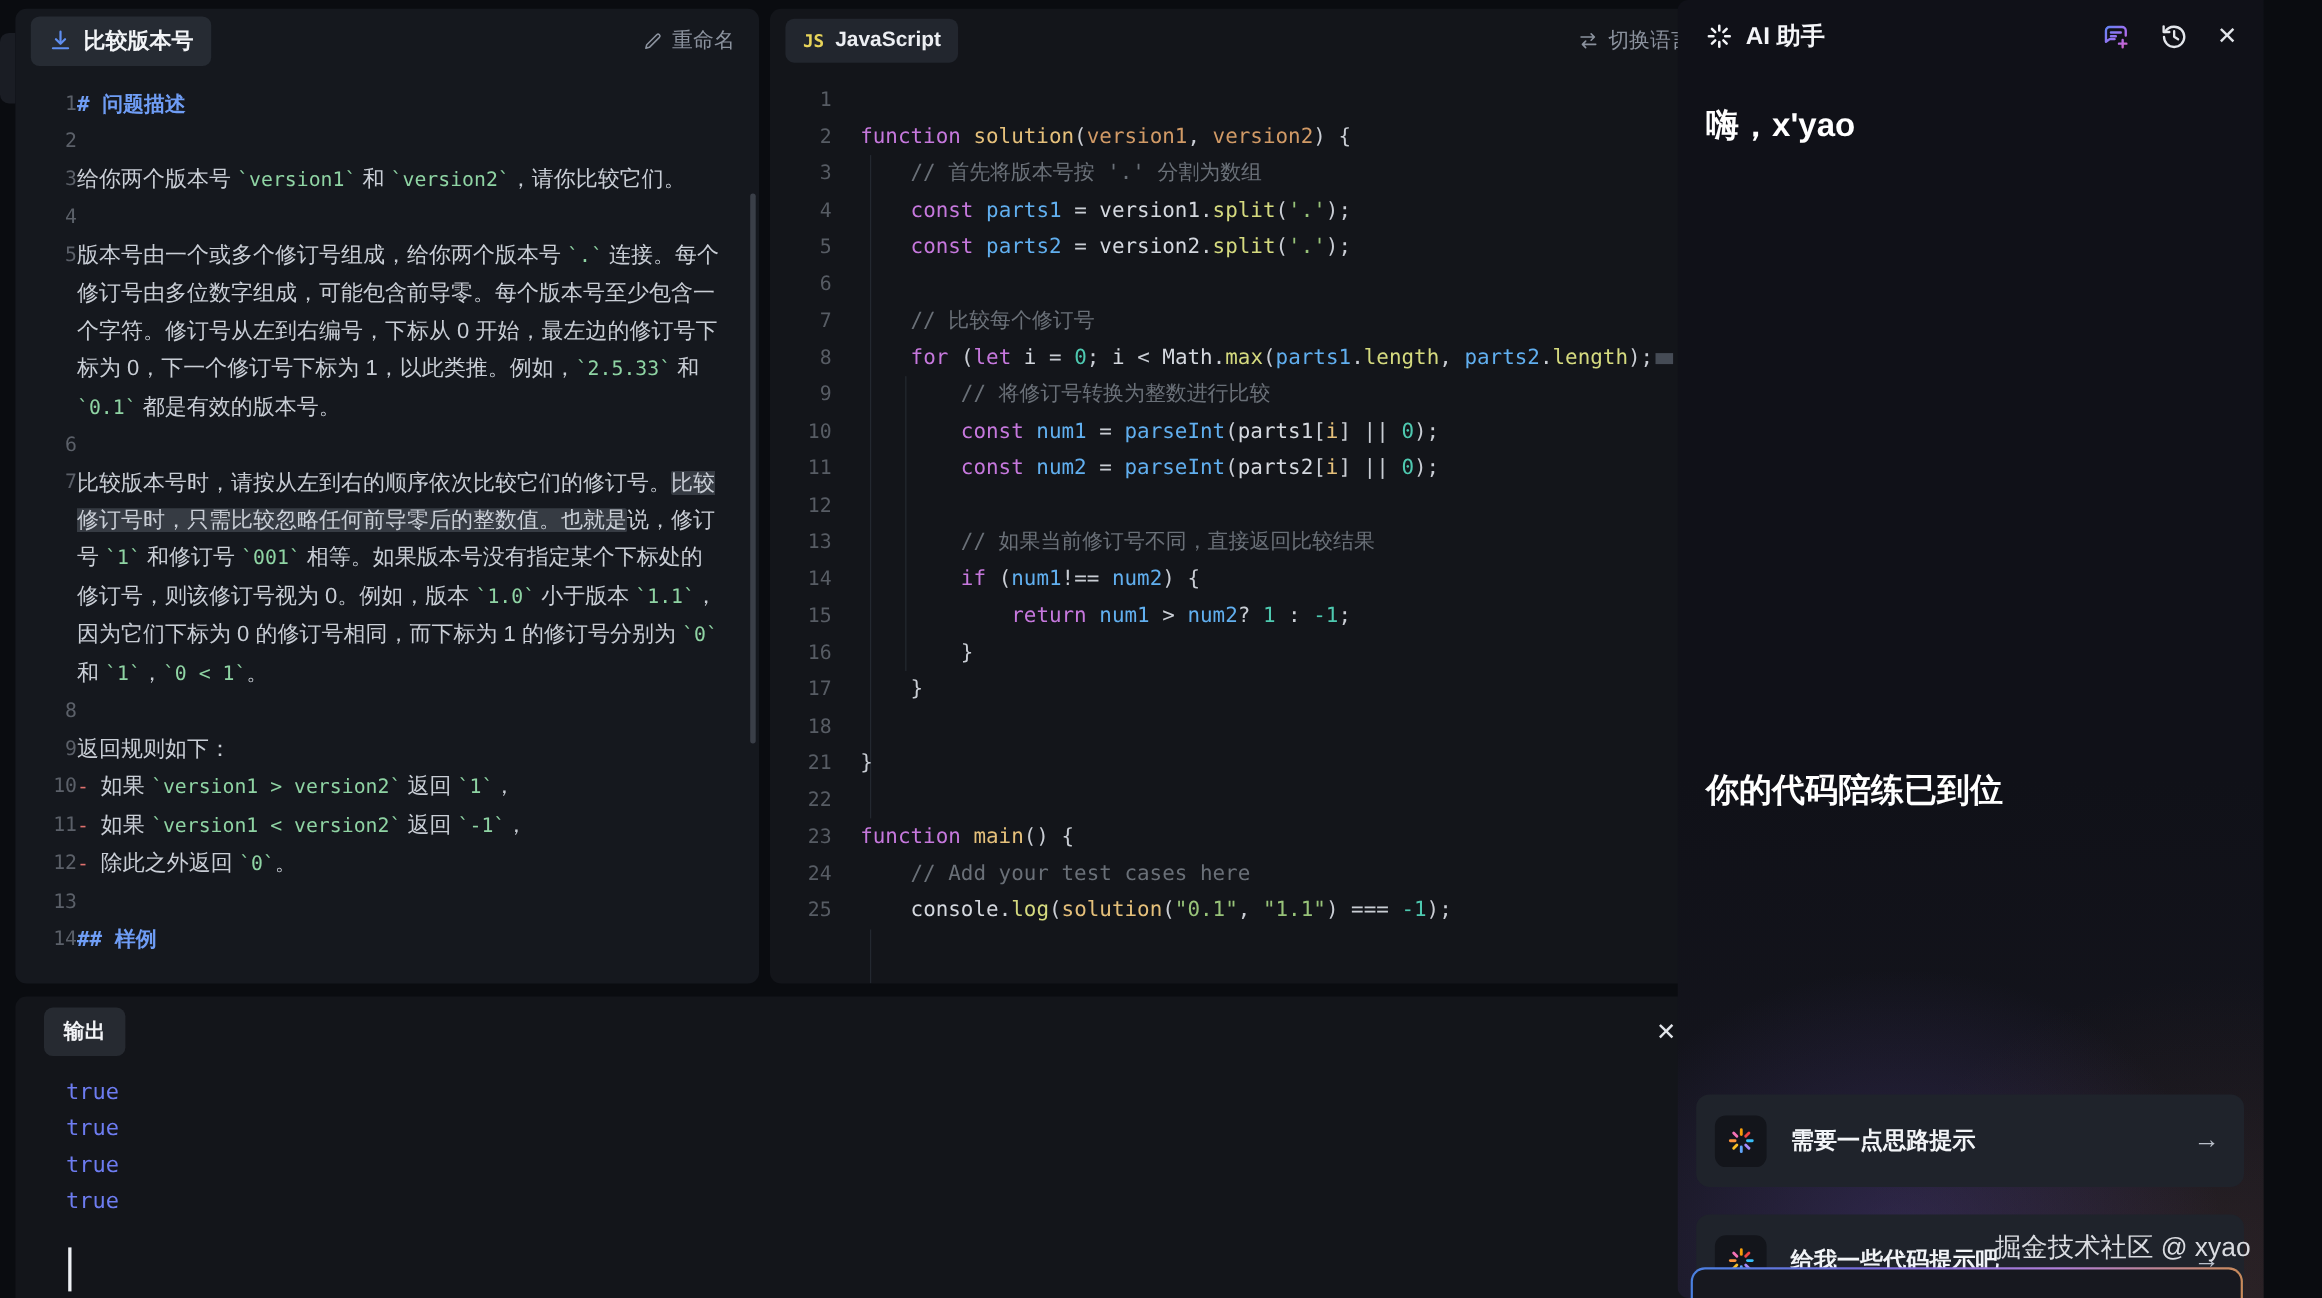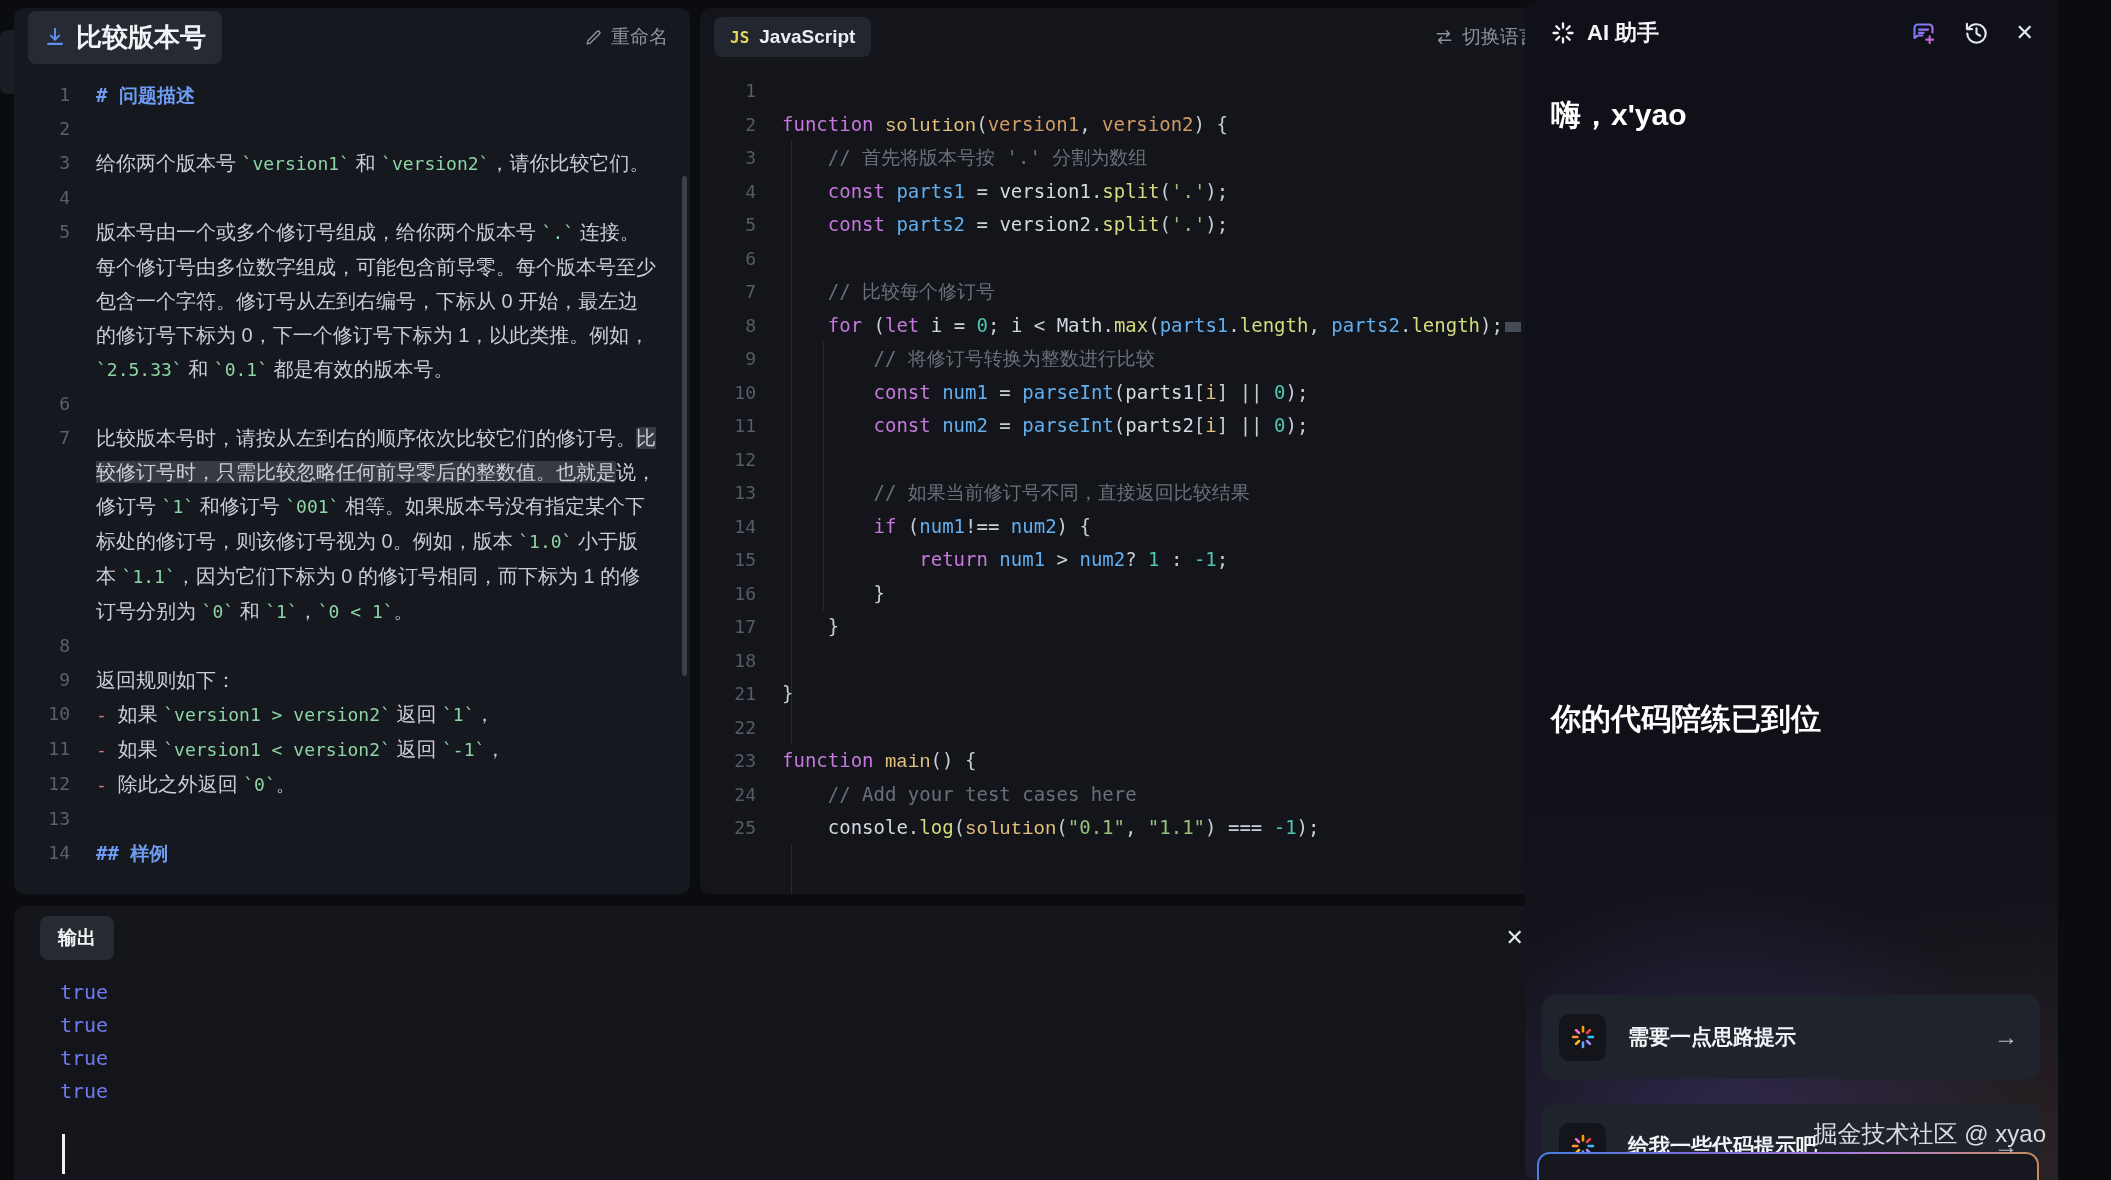--- a/index.html
+++ b/index.html
@@ -10,26 +10,26 @@
   
   .sliver-tab { position:absolute; left:0; top:30px; width:14px; height:64px; background:#1a1d24; border-radius:8px 0 0 8px; }
 
   
   .panel { position:absolute; border-radius:10px; overflow:hidden; }
 
   
   #problem-panel { left:14px; top:8px; width:676px; height:886px; background:#15181e; }
   .pp-header { height:58px; display:flex; align-items:center; justify-content:space-between; padding:0 22px 0 14px; }
   .title-chip { display:inline-flex; align-items:center; gap:10px; background:#262b33; border-radius:8px; padding:9px 16px; }
-  .title-chip .t { color:#f2f4f7; font-size:26px; font-weight:700; }
+  .title-chip .t { color:#f2f4f7; font-size:20px; font-weight:700; }
   .rename-btn { display:inline-flex; align-items:center; gap:8px; color:#8b929e; font-size:19px; cursor:pointer; }
   .pp-body { position:relative; height:828px; overflow:hidden; padding-top:12px; }
   .p-row { display:flex; min-height:34px; line-height:34px; }
   .p-num { width:56px; flex:0 0 56px; text-align:right; color:#5b6069; font-family:"DejaVu Sans Mono",monospace; font-size:18px; }
-  .p-content { flex:1; margin-left:26px; margin-right:34px; color:#c9ced6; font-size:20px; }
+  .p-content { flex:1; margin-right:34px; color:#c9ced6; font-size:20px; }
   .seg-h { color:#6f9df5; font-weight:700; font-family:"DejaVu Sans Mono",monospace; font-size:19px; }
   .seg-c { color:#8fd4a4; font-family:"DejaVu Sans Mono",monospace; font-size:18px; }
   .seg-d { color:#e0726f; font-family:"DejaVu Sans Mono",monospace; font-size:18px; }
   .seg-s { background:#363b43; border-radius:2px; }
   .p-scrollbar { position:absolute; right:3px; top:110px; width:5px; height:500px; background:#3a3f48; border-radius:3px; }
 
   
   #editor-panel { left:700px; top:8px; width:860px; height:886px; background:#13151a; }
   .ed-header { height:58px; display:flex; align-items:center; justify-content:space-between; padding:0 22px 0 14px; }
   .lang-chip { display:inline-flex; align-items:center; gap:10px; background:#22262e; border-radius:8px; padding:9px 16px; }
@@ -38,21 +38,21 @@
   .switch-lang { display:inline-flex; align-items:center; gap:8px; color:#8b929e; font-size:19px; cursor:pointer; }
   .ed-body { position:relative; height:828px; overflow:hidden; padding-top:8px; }
   .guide { position:absolute; width:1px; background:#262b33; }
   .g1 { left:91px; top:75px; height:603px; }
   .g2 { left:123px; top:276px; height:268px; }
   .g3 { left:91px; top:779px; height:49px; }
   .c-row { position:relative; display:flex; height:33.5px; line-height:33.5px; white-space:pre; }
   .c-row.active { background:linear-gradient(90deg, rgba(0,0,0,0) 56px, #272c33 56px); }
   .c-num { width:56px; flex:0 0 56px; text-align:right; color:#575c64; font-family:"DejaVu Sans Mono",monospace; font-size:18px; }
   .c-code { flex:1; margin-left:26px; font-family:"DejaVu Sans Mono",monospace; font-size:19px; overflow:hidden; }
-  .tk-kw { color:#c678dd; } .tk-fn { color:#e5c07b;font-family:Liberation Mono, monospace; } .tk-mt { color:#d5da7f; }
+  .tk-kw { color:#c678dd; } .tk-fn { color:#e5c07b; } .tk-mt { color:#d5da7f; }
   .tk-vr { color:#61afef; } .tk-id { color:#d4d8df; } .tk-pm { color:#d19a66; }
   .tk-nm { color:#4ec9b0; } .tk-st { color:#98c379; } .tk-cm { color:#6a7078;margin-top:32px; }
   .tk-pl { color:#c9cdd4; } .tk-ix { color:#e5c07b; }
   .tok-clip { display:inline-block; width:16px; height:10px; background:#454b55; margin-left:2px; }
   .bulb { position:absolute; left:58px; top:6px; width:18px; height:22px; }
 
   
   #output-panel { left:14px; top:906px; width:1546px; height:274px; background:#13151a; border-radius:10px 10px 0 0; }
   .out-header { height:64px; display:flex; align-items:center; justify-content:space-between; padding:0 36px 0 26px; }
   .out-chip { background:#262a31; border-radius:8px; padding:9px 18px; color:#f2f4f7; font-size:19px; font-weight:700; }

